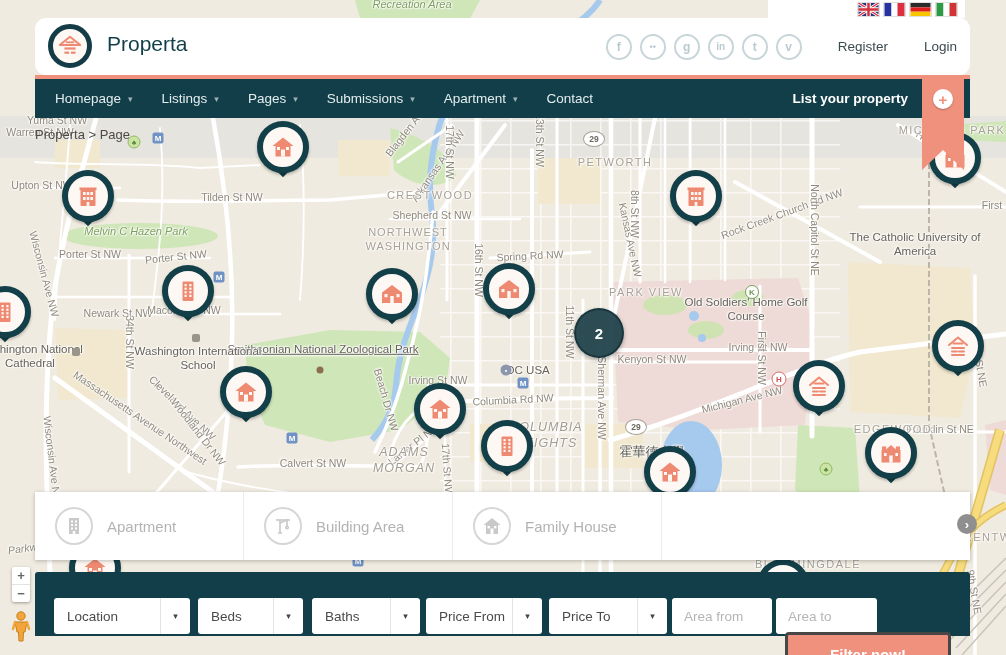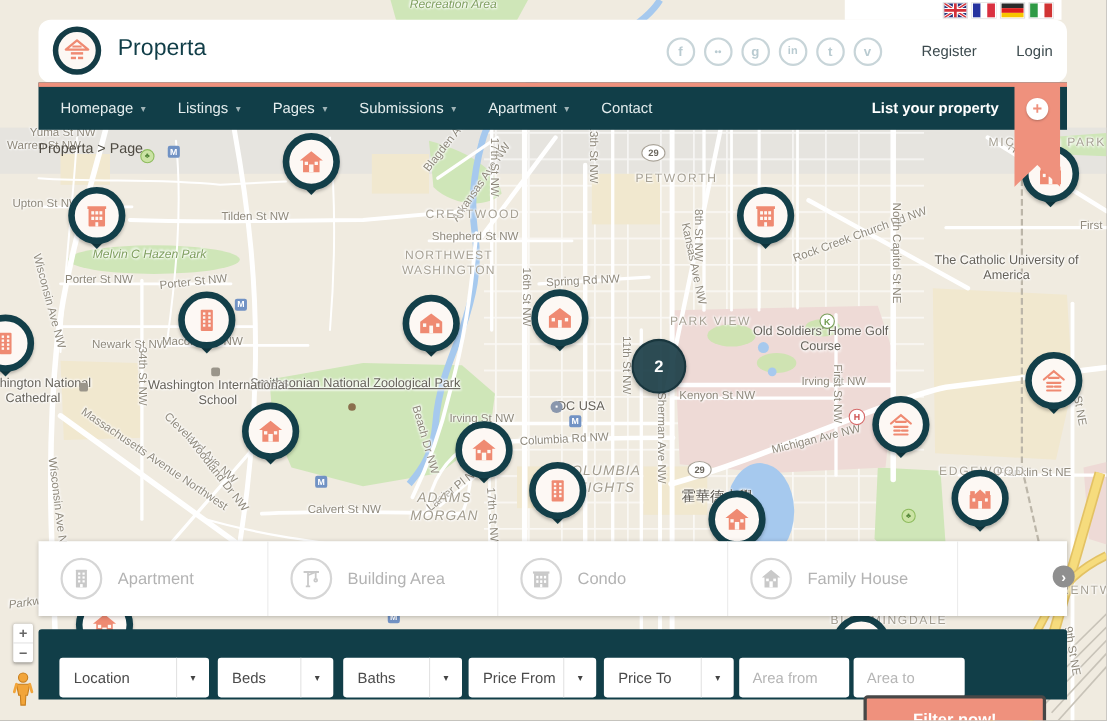--- a/index.html
+++ b/index.html
@@ -649,38 +649,20 @@
             <path d="M7 4V17M5 17H9"></path>
             <path d="M7 7L14 4V10"></path>
             <circle cx="14" cy="11.5" r="1.3"></circle>
           </svg>
         </div>
         <div class="type-label">Building Area</div>
       </div>
       <div class="type-item">
         <div class="type-circle">
           <svg width="20" height="20" viewBox="0 0 20 20" fill="#c9c9c9">
-            <rect x="3.5" y="5" width="13" height="13"></rect>
-            <rect x="2.5" y="3.5" width="15" height="2"></rect>
-            <g fill="#fff">
-              <rect x="5.5" y="7.5" width="2" height="2.4"></rect>
-              <rect x="9" y="7.5" width="2" height="2.4"></rect>
-              <rect x="12.5" y="7.5" width="2" height="2.4"></rect>
-              <rect x="5.5" y="11.5" width="2" height="2.4"></rect>
-              <rect x="9" y="11.5" width="2" height="2.4"></rect>
-              <rect x="12.5" y="11.5" width="2" height="2.4"></rect>
-              <rect x="9" y="15" width="2" height="3"></rect>
-            </g>
-          </svg>
-        </div>
-        <div class="type-label">Condo</div>
-      </div>
-      <div class="type-item">
-        <div class="type-circle">
-          <svg width="20" height="20" viewBox="0 0 20 20" fill="#c9c9c9">
             <path d="M10 2L18.5 9H16V18H4V9H1.5Z"></path>
             <g fill="#fff">
               <rect x="8.5" y="12.5" width="3" height="5.5"></rect>
               <rect x="5.5" y="10" width="2.4" height="2.4"></rect>
               <rect x="12" y="10" width="2.4" height="2.4"></rect>
             </g>
           </svg>
         </div>
         <div class="type-label">Family House</div>
       </div>

